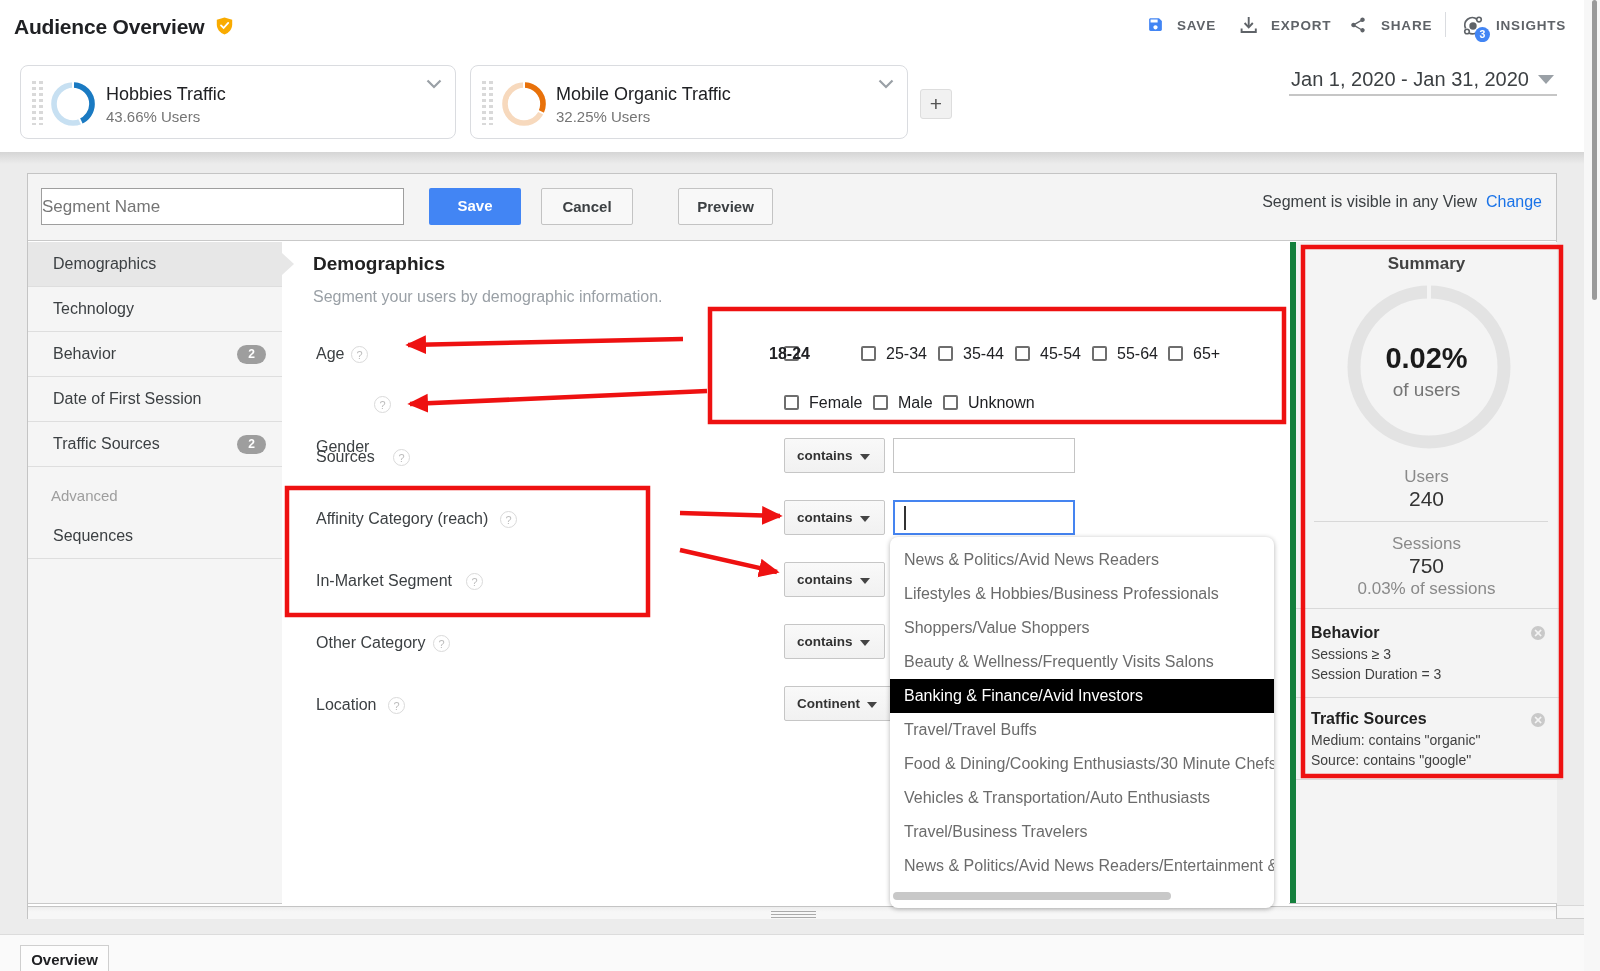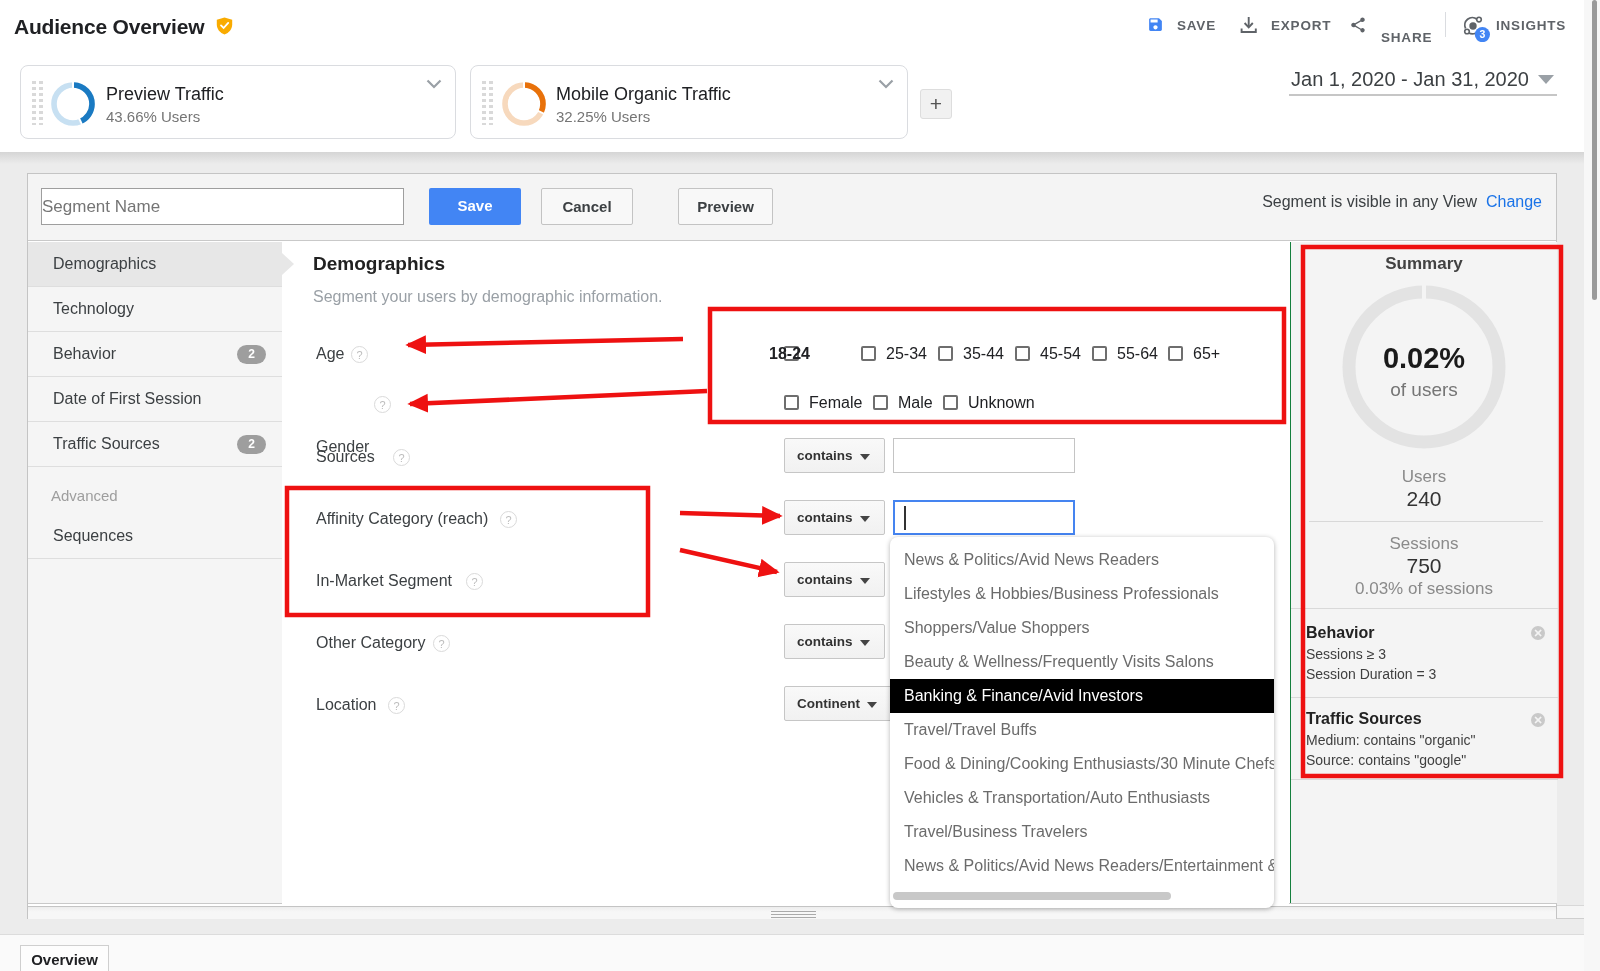--- a/index.html
+++ b/index.html
@@ -33,21 +33,21 @@
 
 .flabel { position:absolute; font-size:16px; color:#3c4043; }
 .qm { position:absolute; width:17px; height:17px; border:1px solid #dadada; border-radius:50%; color:#bdbdbd; font-size:11px; text-align:center; line-height:16px; background:#fff; }
 .cb { position:absolute; width:15px; height:15px; border:2px solid #6e6e6e; border-radius:2px; background:#fff; }
 .cblab { position:absolute; font-size:16px; color:#202124; }
 .selbtn { position:absolute; width:101px; height:35px; background:linear-gradient(#f9f9f9,#f1f1f1); border:1px solid #c6c6c6; border-radius:2px; font-size:13.5px; font-weight:bold; color:#333; line-height:33px; padding-left:12px; }
 .selbtn:after { content:""; position:absolute; right:14px; top:15px; border-left:5.5px solid transparent; border-right:5.5px solid transparent; border-top:6.5px solid #444; }
 .tinput { position:absolute; width:182px; height:35px; background:#fff; border:1px solid #c4c4c4; }
 
 
-#sumcol { position:absolute; left:1262px; top:68px; width:267px; height:661px; background:#f4f4f4; border-left:1px solid #15803d; }
+#sumcol { position:absolute; left:1262px; top:68px; width:267px; height:661px; background:#f4f4f4; border-left:6px solid #15803d; }
 .sumgray { font-size:17px; color:#8a8a8a; text-align:center; }
 .sumdark { font-size:21px; color:#333; text-align:center; }
 .sline { position:absolute; font-size:14px; color:#3f3f3f; }
 .xicon { position:absolute; width:14px; height:14px; border-radius:50%; background:#c9c9c9; color:#f4f4f4; font-size:11px; font-weight:bold; text-align:center; line-height:14px; }
 
 
 #ddown { position:absolute; left:890px; top:537px; width:384px; height:371px; background:#fff; border-radius:8px; box-shadow:0 1px 5px rgba(0,0,0,0.3); }
 .ditem { position:absolute; left:0; width:384px; height:34px; font-size:16px; color:#6b6b6b; line-height:34px; padding-left:14px; white-space:nowrap; overflow:hidden; }
 
 svg { display:block; }
@@ -69,42 +69,42 @@
     <g fill="none" stroke="#5f6368" stroke-width="1.9">
       <path d="M9.7 2 V11.5"></path>
       <path d="M5.6 8 L9.7 12.3 L13.8 8"></path>
       <path d="M2.6 13.5 V17 H16.8 V13.5"></path>
     </g>
   </svg>
 <div class="act" style="left:1271px;">EXPORT</div>
 <svg class="abs" style="left:1349px; top:16px;" width="18" height="18" viewBox="0 0 24 24">
     <path fill="#5f6368" d="M18 16.08c-.76 0-1.44.3-1.96.77L8.91 12.7c.05-.23.09-.46.09-.7s-.04-.47-.09-.7l7.05-4.11c.54.5 1.25.81 2.04.81 1.66 0 3-1.34 3-3s-1.34-3-3-3-3 1.34-3 3c0 .24.04.47.09.7L8.04 9.81C7.5 9.31 6.79 9 6 9c-1.66 0-3 1.34-3 3s1.34 3 3 3c.79 0 1.5-.31 2.04-.81l7.12 4.16c-.05.21-.08.43-.08.65 0 1.61 1.31 2.92 2.92 2.92 1.61 0 2.92-1.31 2.92-2.92s-1.31-2.92-2.92-2.92z"></path>
   </svg>
-<div class="act" style="left:1381px;margin-top:12px;">SHARE</div>
+<div class="act" style="left:1381px;">SHARE</div>
 <div class="abs" style="left:1445px; top:12px; width:1px; height:25px; background:#dadce0;"></div>
 <svg class="abs" style="left:1461px; top:12px;" width="30" height="30" viewBox="0 0 30 30">
   <path d="M4.6 16.5 A 7.5 7.5 0 0 1 16 7.3" fill="none" stroke="#5f6368" stroke-width="1.8"></path>
   <path d="M7.8 21 A 7.5 7.5 0 0 0 14.5 21.2" fill="none" stroke="#5f6368" stroke-width="1.8"></path>
   <circle cx="12" cy="14" r="3.7" fill="#5f6368"></circle>
   <circle cx="18" cy="7.6" r="2.3" fill="#fff" stroke="#5f6368" stroke-width="1.6"></circle>
   <circle cx="6" cy="19.5" r="2.3" fill="#fff" stroke="#5f6368" stroke-width="1.6"></circle>
   <circle cx="21.4" cy="22.6" r="7.6" fill="#4285f4"></circle>
   <text x="21.4" y="26.4" font-size="10.5" font-weight="bold" fill="#fff" text-anchor="middle" font-family="Liberation Sans">3</text>
 </svg>
 <div class="act" style="left:1496px;">INSIGHTS</div>
 
 <div class="chip" style="left:20px; width:436px;">
   <div class="handle"></div>
   <svg class="abs" style="left:30px; top:16px;" width="44" height="44" viewBox="0 0 44 44">
     <circle cx="22" cy="22" r="19" fill="none" stroke="#c7e0f2" stroke-width="5.6"></circle>
     <circle cx="22" cy="22" r="19" fill="none" stroke="#1a7ac2" stroke-width="5.6" stroke-dasharray="51.2 68.2" stroke-dashoffset="-1" transform="rotate(-90 22 22)"></circle>
     <line x1="22" y1="0" x2="22" y2="6" stroke="#fff" stroke-width="2"></line>
     <line x1="27.2" y1="34.5" x2="31.6" y2="44" stroke="#fff" stroke-width="2"></line>
   </svg>
-  <div class="chiptitle">Preview Traffic</div>
+  <div class="chiptitle">Hobbies Traffic</div>
   <div class="chipsub">43.66% Users</div>
   <svg class="abs" style="right:13px; top:13px;" width="16" height="10" viewBox="0 0 16 10">
       <path d="M1.5 1.5 L8 8 L14.5 1.5" fill="none" stroke="#9aa0a6" stroke-width="2.2"></path>
     </svg>
 </div>
 <div class="chip" style="left:470px; width:438px;">
   <div class="handle"></div>
   <svg class="abs" style="left:31px; top:16px;" width="44" height="44" viewBox="0 0 44 44">
     <circle cx="22" cy="22" r="19" fill="none" stroke="#f7d9bd" stroke-width="5.6"></circle>
     <circle cx="22" cy="22" r="19" fill="none" stroke="#e8710a" stroke-width="5.6" stroke-dasharray="37.8 81.6" stroke-dashoffset="-1" transform="rotate(-90 22 22)"></circle>

